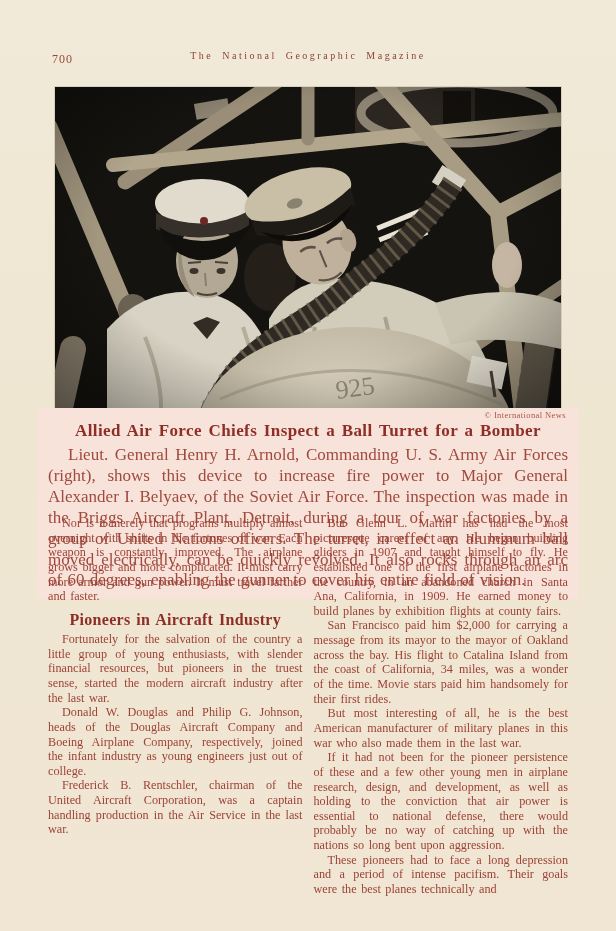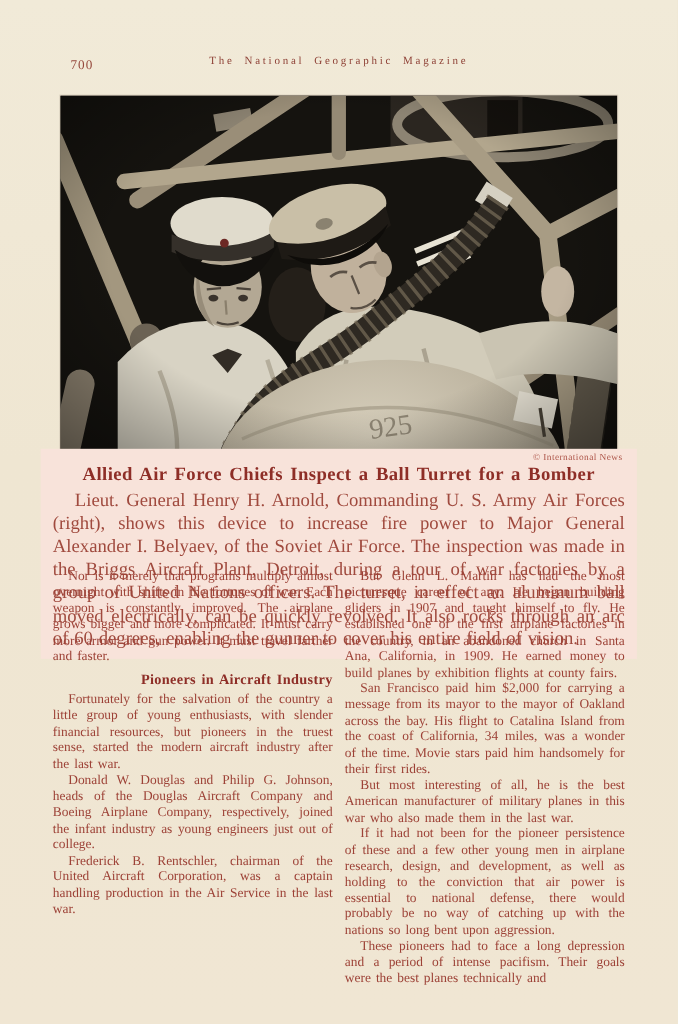--- a/index.html
+++ b/index.html
@@ -7,35 +7,35 @@
     width:616px;height:931px;
     background:#efe7d4;
     font-family:"Liberation Serif","DejaVu Serif",serif;
     color:#9c4338;
     overflow:hidden;
     position:relative;
   }
   .page{position:absolute;inset:0;background:linear-gradient(180deg,#f1ead8 0%,#efe6d2 45%,#f0e6d3 100%);}
   
   .header{position:absolute;top:50px;left:48px;right:48px;height:20px;}
-  .page-number{position:absolute;left:16px;top:2px;font-size:12px;letter-spacing:1px;color:#95483c;}
+  .page-number{position:absolute;left:4px;top:2px;font-size:12px;letter-spacing:1px;color:#95483c;}
   .header-title{text-align:center;font-size:10px;letter-spacing:2.5px;word-spacing:4px;color:#8f4237;}
   
   .photo-wrap{position:absolute;left:55px;top:87px;width:506px;height:334px;background:#15130f;box-shadow:0 0 0 1px rgba(90,60,50,.15);}
   .photo-wrap svg{display:block;width:100%;height:100%;}
   
   .caption-block{position:absolute;left:37px;top:408px;width:542px;background:#f8e3da;padding:2px 11px 8px 11px;box-sizing:border-box;}
   .credit{text-align:right;font-size:8.5px;color:#ad5448;letter-spacing:.4px;margin:0 2px 1px 0;}
   .caption-title{text-align:center;font-weight:bold;font-size:17px;color:#8e2e27;letter-spacing:.4px;word-spacing:2px;margin:0 0 4px 0;}
   .caption-body{font-size:17px;line-height:1.23;text-align:justify;color:#a04a3e;margin:0;text-indent:20px;word-spacing:1px;}
   
   .columns{position:absolute;left:48px;top:516px;width:520px;display:flex;gap:11px;}
   .col{flex:1;font-size:12.2px;line-height:1.2;text-align:justify;color:#9d4237;word-spacing:1.5px;}
   .col p{margin:0;text-indent:14px;}
-  .col h4{margin:6px 0 3px 0;text-align:right;font-size:13px;color:#8e2e27;letter-spacing:.3px;text-indent:0;}
+  .col h4{margin:6px 0 3px 0;text-align:center;font-size:16px;color:#8e2e27;letter-spacing:.3px;text-indent:0;}
 </style>
 </head>
 <body>
 
 <div class="page">
 
   <div class="header">
     <div class="page-number">700</div>
     <div class="header-title">The National Geographic Magazine</div>
   </div>

